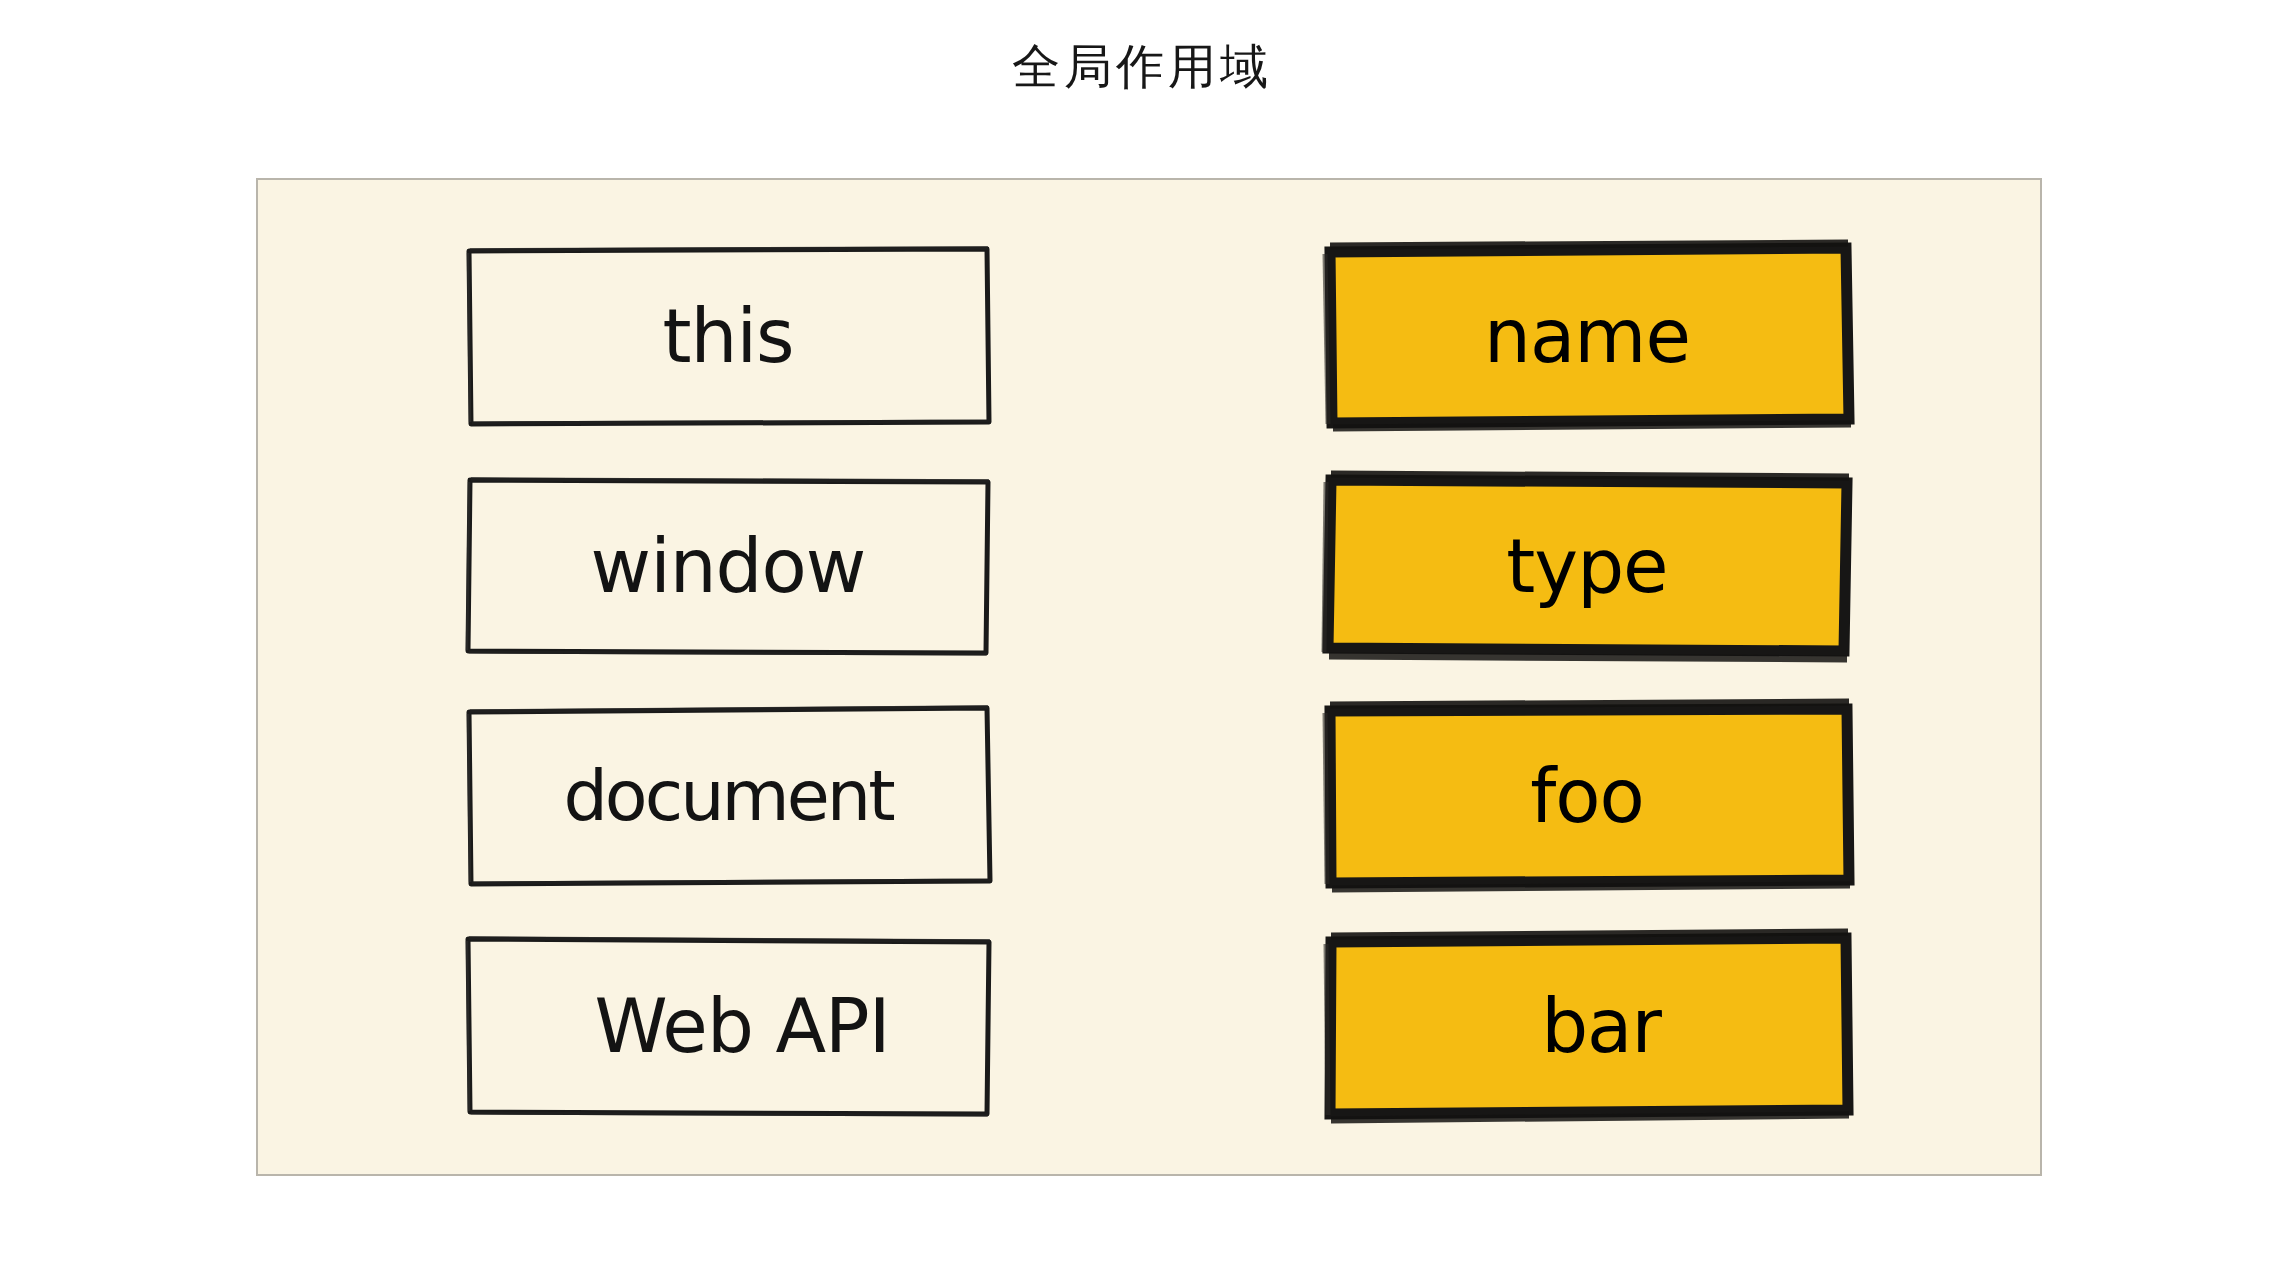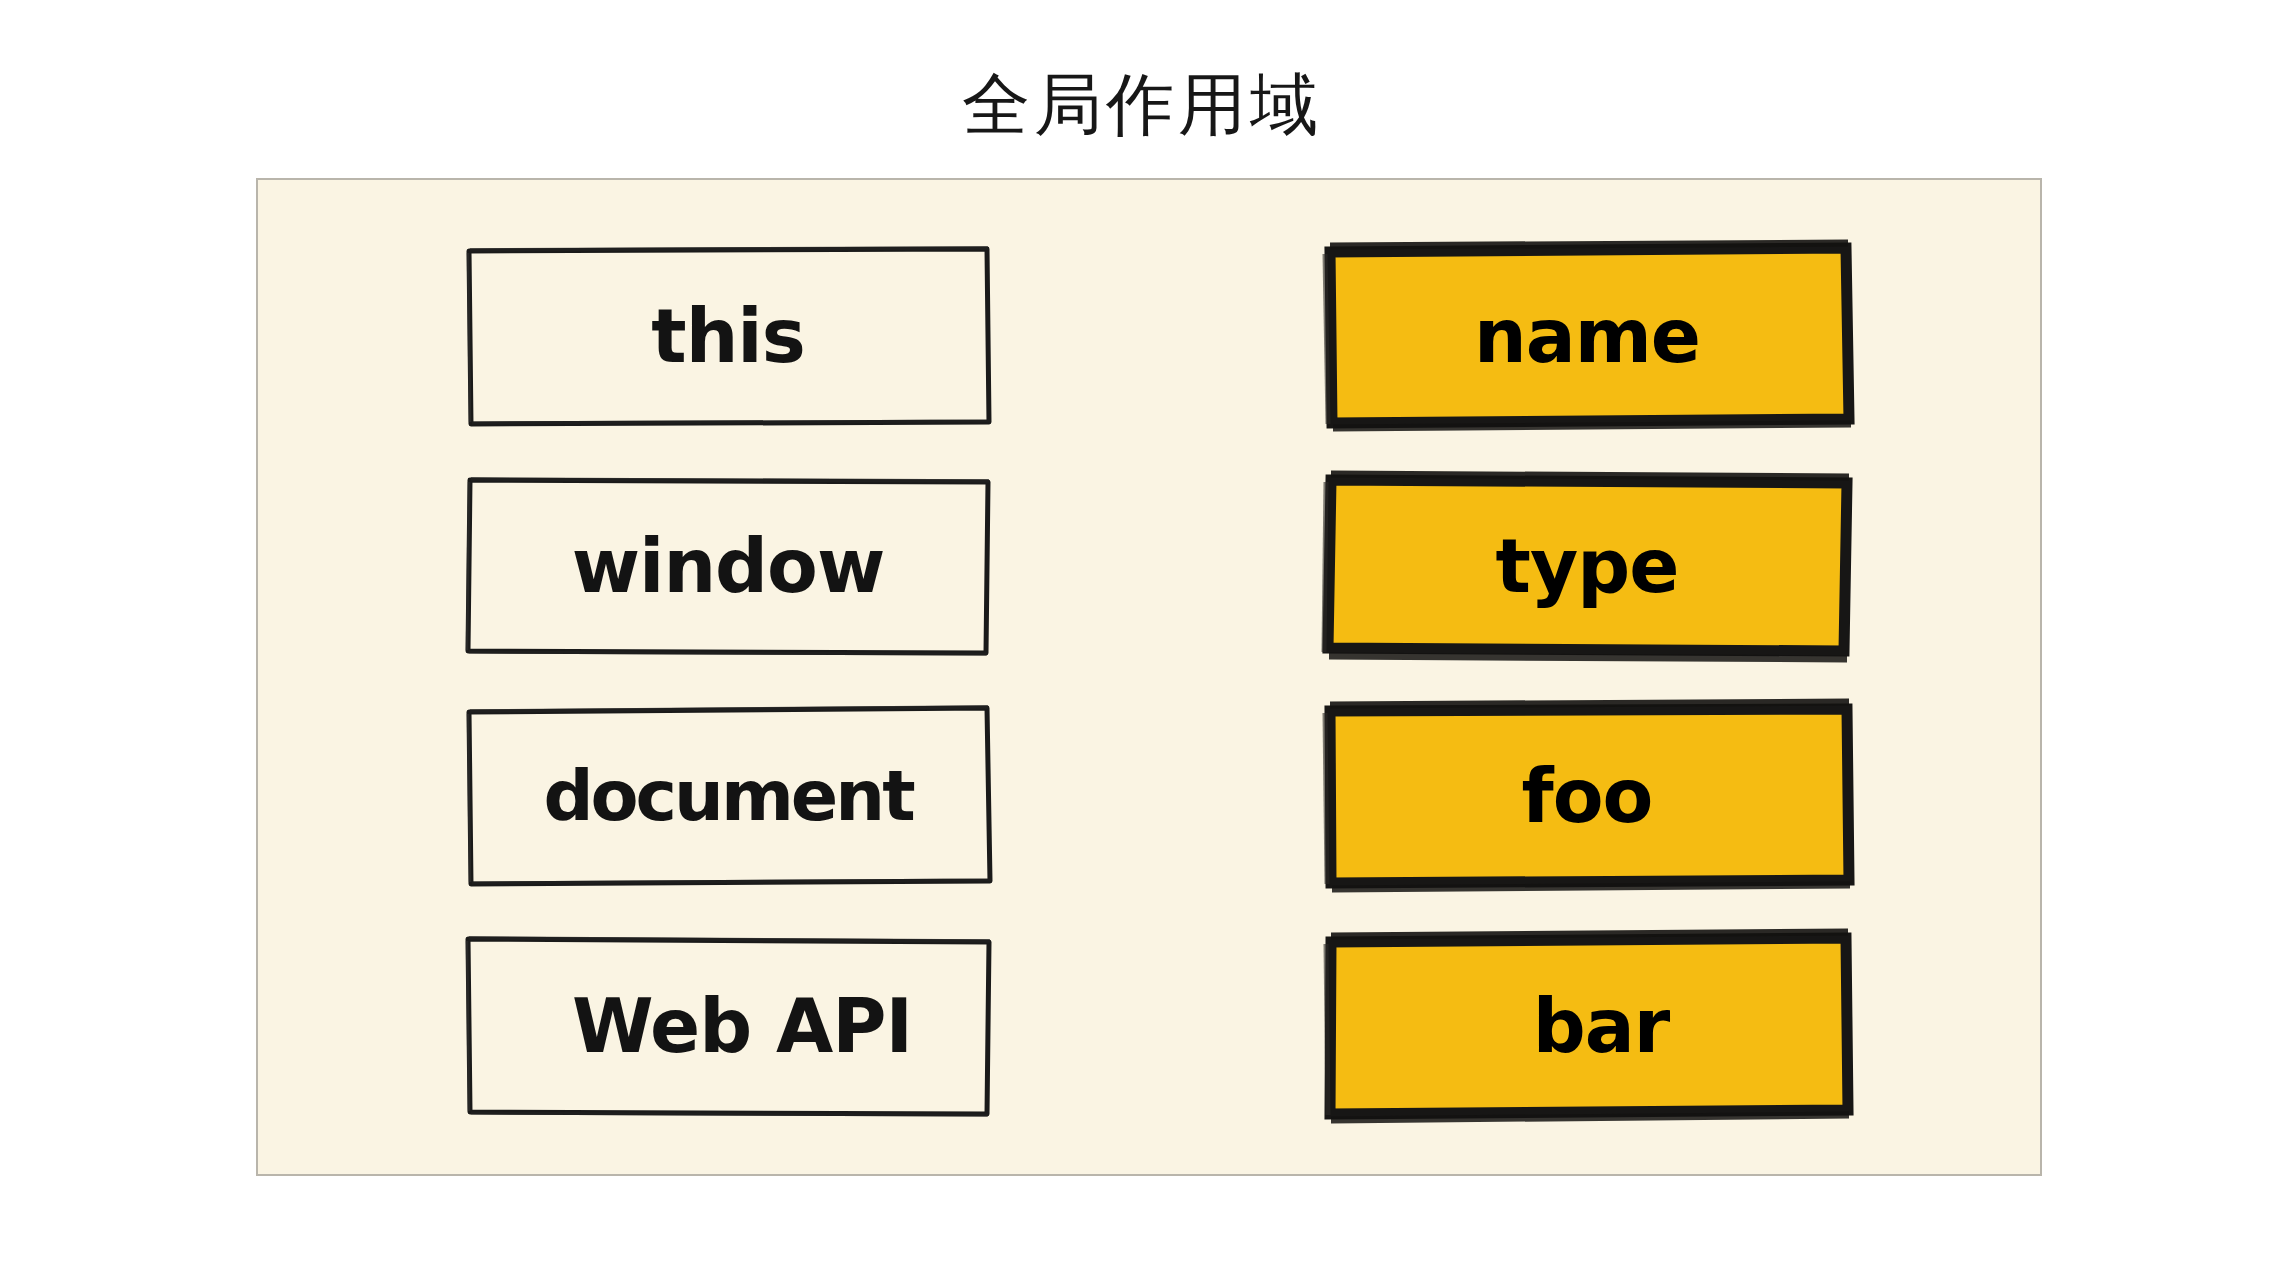--- a/index.html
+++ b/index.html
@@ -17,27 +17,26 @@
   }
 
   
   #diagram-title {
     position: absolute;
     left: 0;
     top: 42px;
     width: 2284px;
     text-align: center;
     font-family: "DejaVu Sans", sans-serif;
-    font-size: 68px;
+    font-size: 48px;
     font-weight: 500;
     letter-spacing: 4px;
     color: #171717;
     line-height: 1;
     white-space: nowrap;
-    margin-top: 29px;
   }
 
   
   #scope-container {
     position: absolute;
     left: 256px;
     top: 178px;
     width: 1786px;
     height: 998px;
     background: #FAF4E3;
@@ -78,21 +77,21 @@
     height: 200px;
     overflow: visible;
   }
   .box-label {
     position: absolute;
     inset: 0;
     display: flex;
     align-items: center;
     justify-content: center;
     font-family: "DejaVu Sans", sans-serif;
-    font-weight: bold;
+    font-weight: normal;
     font-size: 74px;
     color: #121212;
     letter-spacing: -1px;
     z-index: 3;
     line-height: 1;
     white-space: nowrap;
   }
   
   .box-label.tight { font-size: 70px; letter-spacing: -3px; text-align: center; }
 

